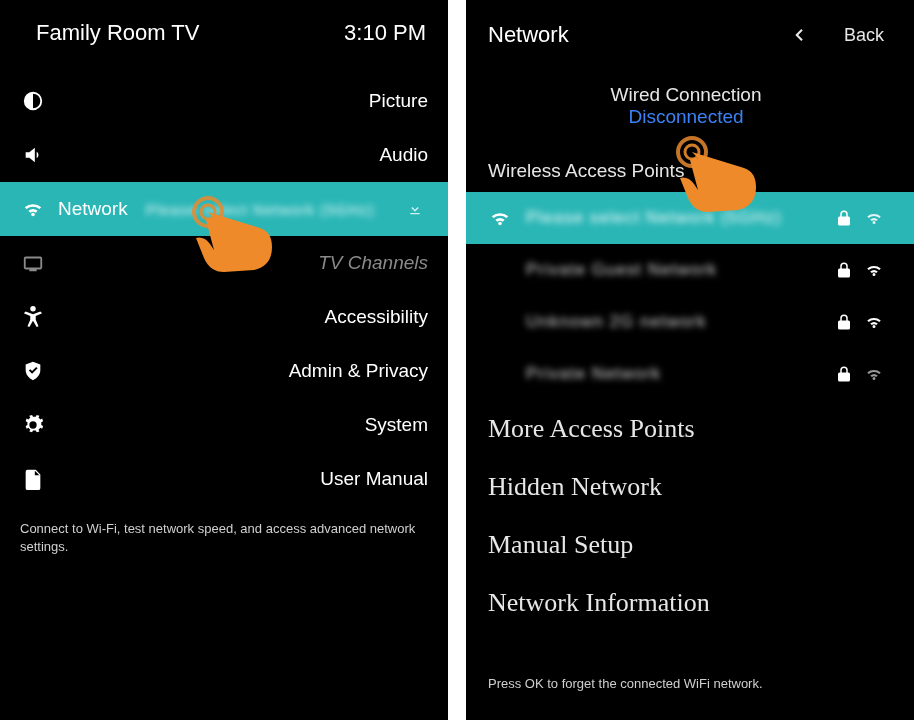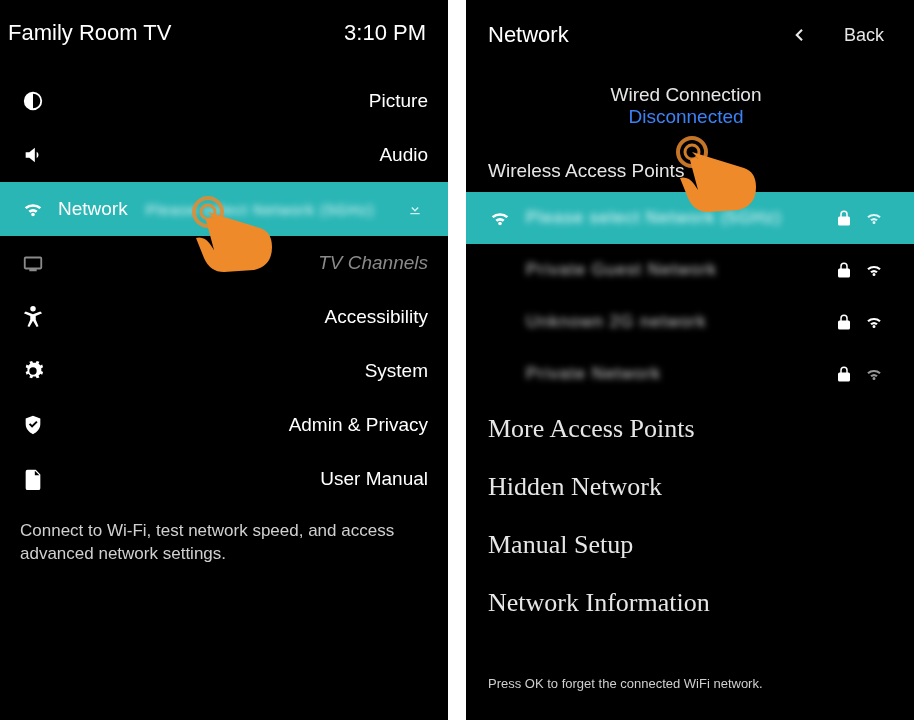--- a/index.html
+++ b/index.html
@@ -19,21 +19,21 @@
   }
   .panel-left { width: 448px; }
   .gap { width: 18px; background: #fff; height: 720px; }
   .panel-right { width: 448px; }
 
   
   .header-left {
     display: flex;
     justify-content: space-between;
     align-items: flex-start;
-    padding: 20px 22px 28px 8px;
+    padding: 20px 22px 28px 36px;
     font-size: 22px;
   }
   .menu-list { list-style: none; }
   .menu-item {
     display: flex;
     align-items: center;
     padding: 14px 20px;
     font-size: 19px;
     position: relative;
     justify-content: space-between;
@@ -54,21 +54,21 @@
   }
   .menu-item.selected .blur-text {
     filter: blur(3px);
     color: rgba(255,255,255,0.9);
     margin-left: 18px;
     letter-spacing: 1px;
     font-size: 15px;
   }
   .hint-text {
     padding: 14px 20px 0 20px;
-    font-size: 17px;
+    font-size: 13px;
     color: #d0d0d0;
     line-height: 1.35;
   }
 
   
   .header-right {
     display: flex;
     justify-content: space-between;
     align-items: center;
     padding: 22px 30px 22px 22px;
@@ -254,32 +254,32 @@
       <span class="icon">
           <svg viewBox="0 0 24 24" width="22" height="22">
             <use href="#i-access"></use>
           </svg>
         </span>
       <span>Accessibility</span>
     </li>
     <li class="menu-item">
       <span class="icon">
           <svg viewBox="0 0 24 24" width="22" height="22">
+            <use href="#i-shield"></use>
+          </svg>
+        </span>
+      <span>Admin &amp; Privacy</span>
+    </li>
+    <li class="menu-item">
+      <span class="icon">
+          <svg viewBox="0 0 24 24" width="22" height="22">
             <use href="#i-gear"></use>
           </svg>
         </span>
       <span>System</span>
-    </li>
-    <li class="menu-item">
-      <span class="icon">
-          <svg viewBox="0 0 24 24" width="22" height="22">
-            <use href="#i-shield"></use>
-          </svg>
-        </span>
-      <span>Admin &amp; Privacy</span>
     </li>
     <li class="menu-item">
       <span class="icon">
           <svg viewBox="0 0 24 24" width="22" height="22">
             <use href="#i-doc"></use>
           </svg>
         </span>
       <span>User Manual</span>
     </li>
   </ul>

